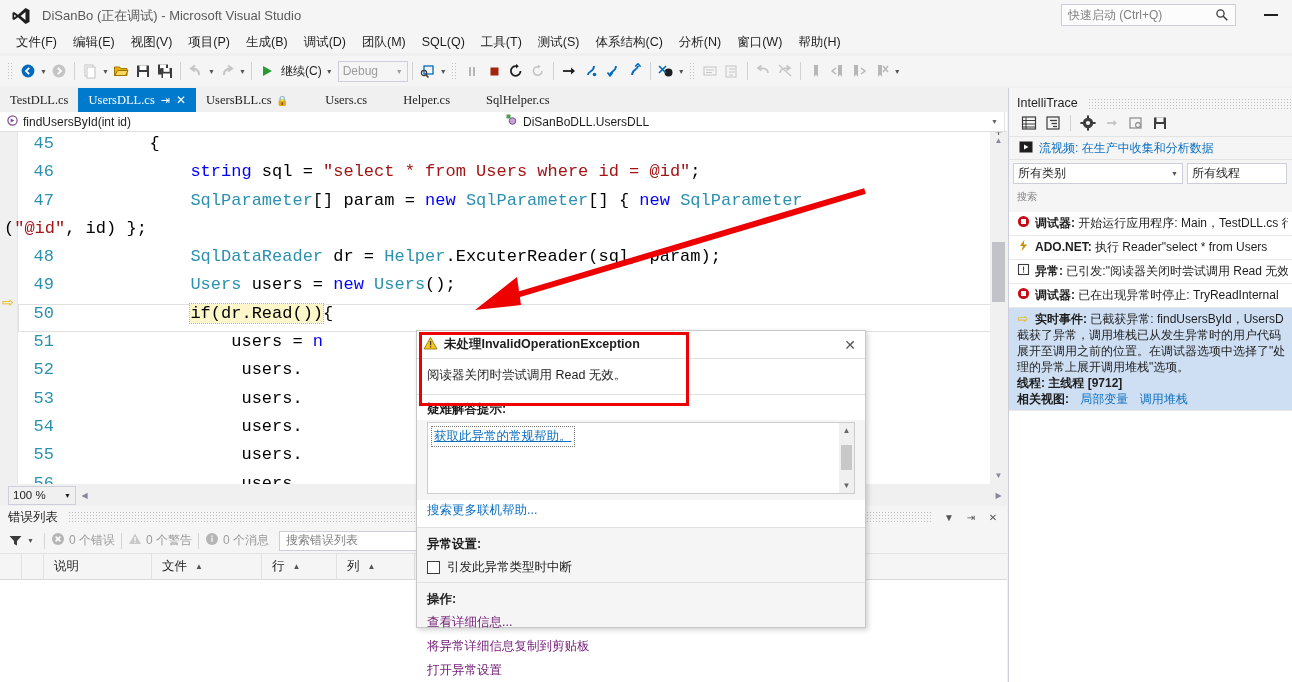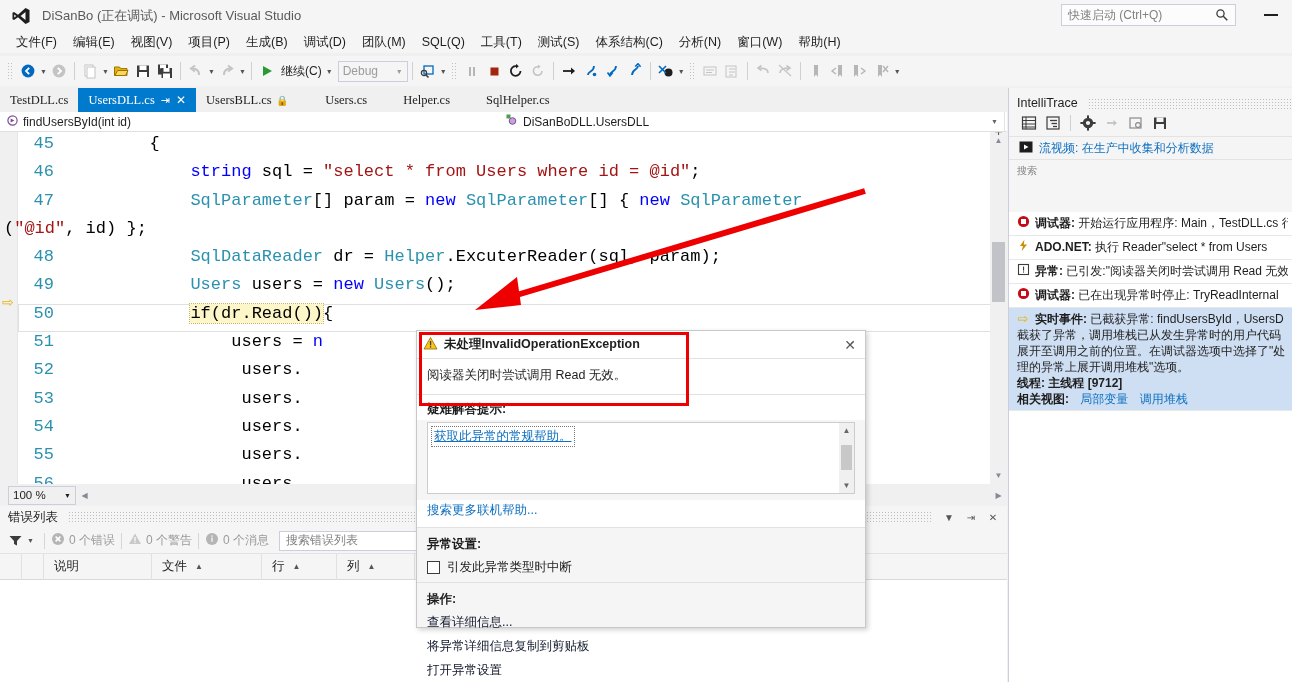--- a/index.html
+++ b/index.html
@@ -157,21 +157,21 @@
   .exc-tiplink { display:inline-block; margin:4px 0 0 4px; color:#0e70c0; font-size:12.5px; outline:1px dotted #777; padding:1px 2px; }
   .tip-scroll { position:absolute; right:0; top:0; width:15px; height:70px; background:#f0f0f0; }
   .ts-arrow { width:15px; height:15px; display:flex; align-items:center; justify-content:center; font-size:8px; color:#666; }
   .ts-thumb { position:absolute; left:2px; top:22px; width:11px; height:25px; background:#c8c8c8; }
   .exc-more { padding:2px 10px 8px 10px; background:#ffffff; }
   .exc-more a { color:#0e70c0; font-size:12.5px; text-decoration:none; }
   .exc-sect { border-top:1px solid #e1e1e1; padding:8px 10px 6px 10px; }
   .exc-sect-title { font-weight:bold; font-size:12.5px; margin-bottom:6px; }
   .exc-check { display:flex; align-items:center; font-size:12.5px; }
   .exc-check .box { width:13px; height:13px; border:1px solid #3c3c3c; background:#fff; margin-right:7px; }
-  .exc-action { display:block; color:#0f172a; font-size:12.5px; text-decoration:none; margin-bottom:7px; }
+  .exc-action { display:block; color:#701a75; font-size:12.5px; text-decoration:none; margin-bottom:7px; }
   .red-outline { position:absolute; left:419px; top:332px; width:270px; height:74px;
     border:3px solid #ee0000; pointer-events:none; }
   .red-arrow { position:absolute; left:455px; top:185px; width:420px; height:135px; pointer-events:none; }
 </style>
 </head>
 <body>
 
 <div id="app">
 
   <div class="titlebar">
@@ -671,20 +671,29 @@
     </div>
     <div class="it-promo">
       <span>
         <svg width="14" height="12" viewBox="0 0 14 12">
             <rect x="0.5" y="0.5" width="13" height="11" fill="#1e1e1e"></rect>
           <path d="M5 3.5 L9.5 6 L5 8.5 Z" fill="#fff"></path>
           </svg>
       </span>
       <a href="#">流视频: 在生产中收集和分析数据</a>
     </div>
+    <div class="it-filters">
+      <span class="it-combo" style="width:170px;">
+        <span>所有类别</span>
+        <span style="font-size:7px;color:#555;">▼</span>
+      </span>
+      <span class="it-combo" style="width:100px;">
+        <span>所有线程</span>
+      </span>
+    </div>
     <div class="it-search">搜索</div>
 
     <div class="it-list">
       <div class="it-item">
         <span class="it-ico">
           <svg width="13" height="13" viewBox="0 0 13 13">
               <circle cx="6.5" cy="6.5" r="5.6" fill="#c50b17"></circle>
             <rect x="4" y="4" width="5" height="5" fill="#fff"></rect>
             </svg>
         </span>

